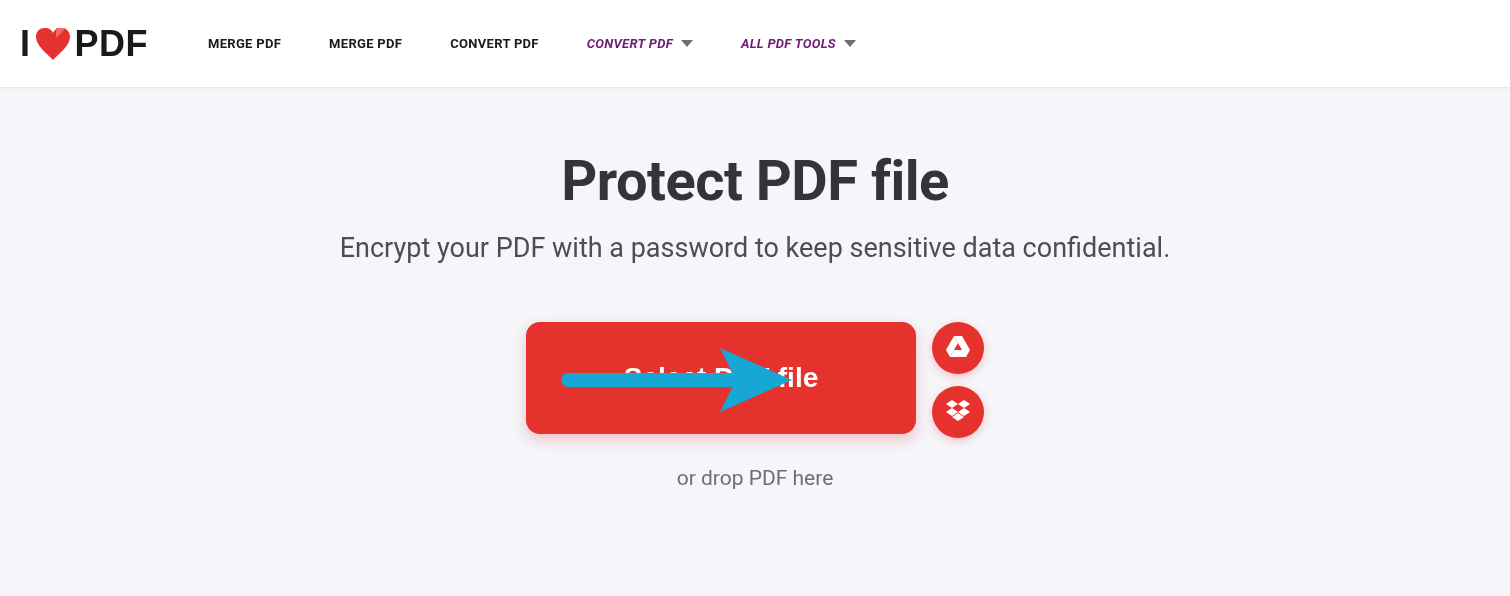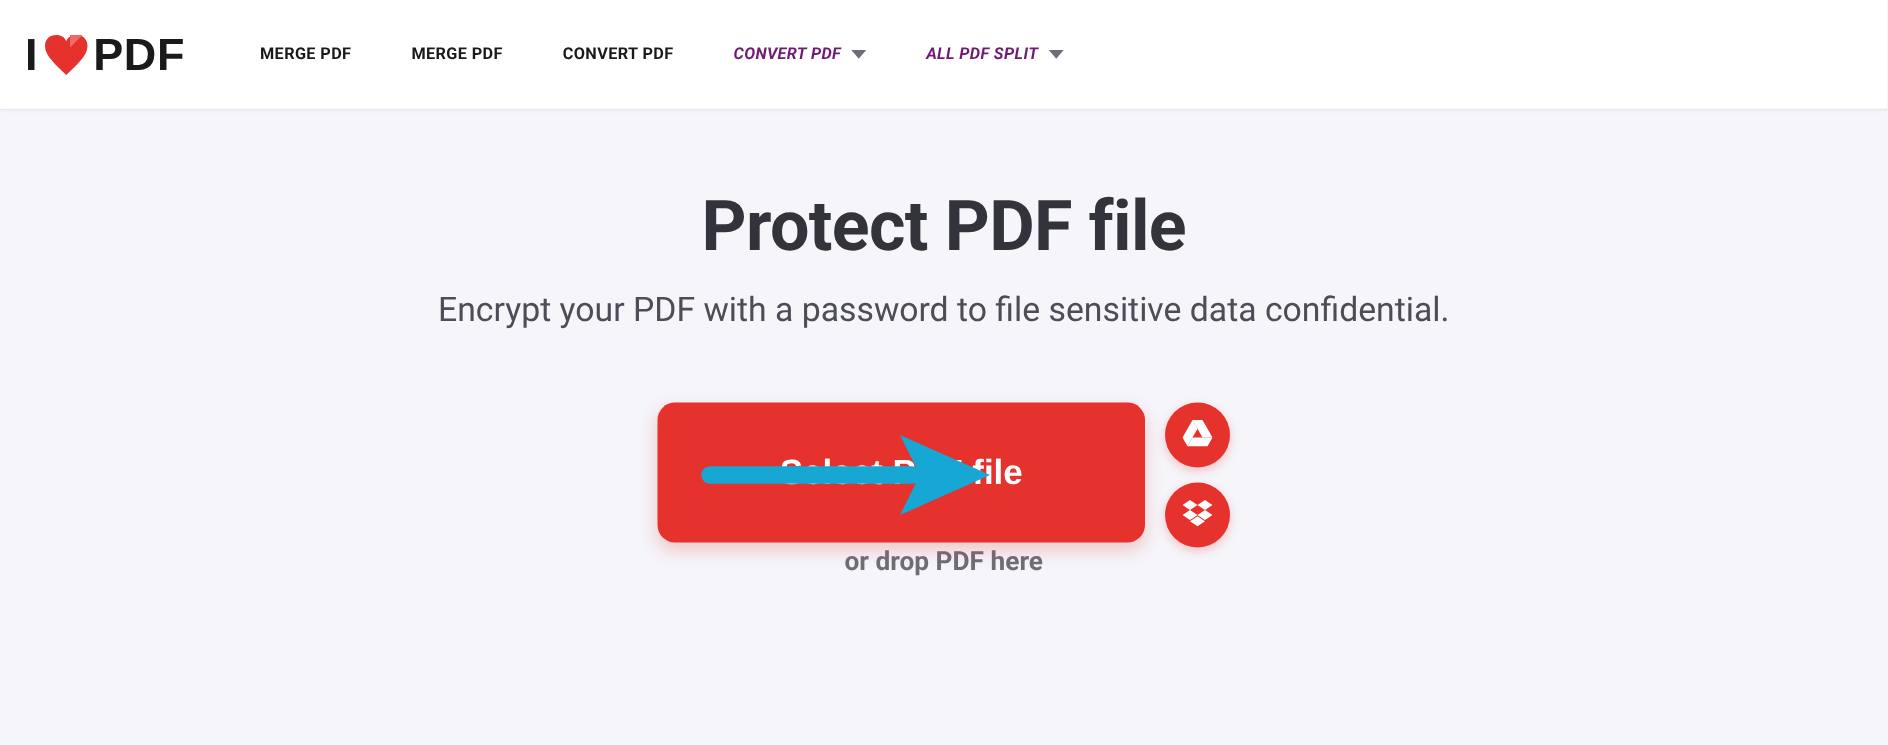--- a/index.html
+++ b/index.html
@@ -104,23 +104,23 @@
     border-radius: 50%;
     background: #e5322d;
     border: none;
     cursor: pointer;
     display: flex;
     align-items: center;
     justify-content: center;
     box-shadow: 0 3px 8px rgba(229,50,45,0.25);
   }
   .drop-text {
+    margin-top: 28px;
     font-size: 21px;
     color: #6e6e78;
-    font-weight: bold;
   }
   .arrow-annot {
     position: absolute;
     left: 560px;
     top: 340px;
     pointer-events: none;
   }
 </style>
 </head>
 <body>
@@ -138,29 +138,29 @@
   </div>
   <nav class="nav">
     <div class="nav-item">MERGE PDF</div>
     <div class="nav-item">MERGE PDF</div>
     <div class="nav-item">CONVERT PDF</div>
     <div class="nav-item drop">
       <span>CONVERT PDF</span>
       <span class="caret"></span>
     </div>
     <div class="nav-item drop">
-      <span>ALL PDF SPLIT</span>
+      <span>ALL PDF TOOLS</span>
       <span class="caret"></span>
     </div>
   </nav>
 </div>
 
 <main class="main">
   <h1 class="title">Protect PDF file</h1>
-  <p class="subtitle">Encrypt your PDF with a password to file sensitive data confidential.</p>
+  <p class="subtitle">Encrypt your PDF with a password to keep sensitive data confidential.</p>
 
   <div class="upload-row">
     <button class="select-btn">Select PDF file</button>
     <div class="cloud-col">
       <button class="cloud-btn">
         <span>
           <svg width="24" height="22" viewBox="0 0 24 22">
             <path d="M8 0 L16 0 L24 14 L16 14 Z" fill="#ffffff"></path>
             <path d="M0 14 L8 0 L12 7 L4 21 Z" fill="#ffffff"></path>
             <path d="M4 21 L8 14 L24 14 L20 21 Z" fill="#ffffff"></path>

